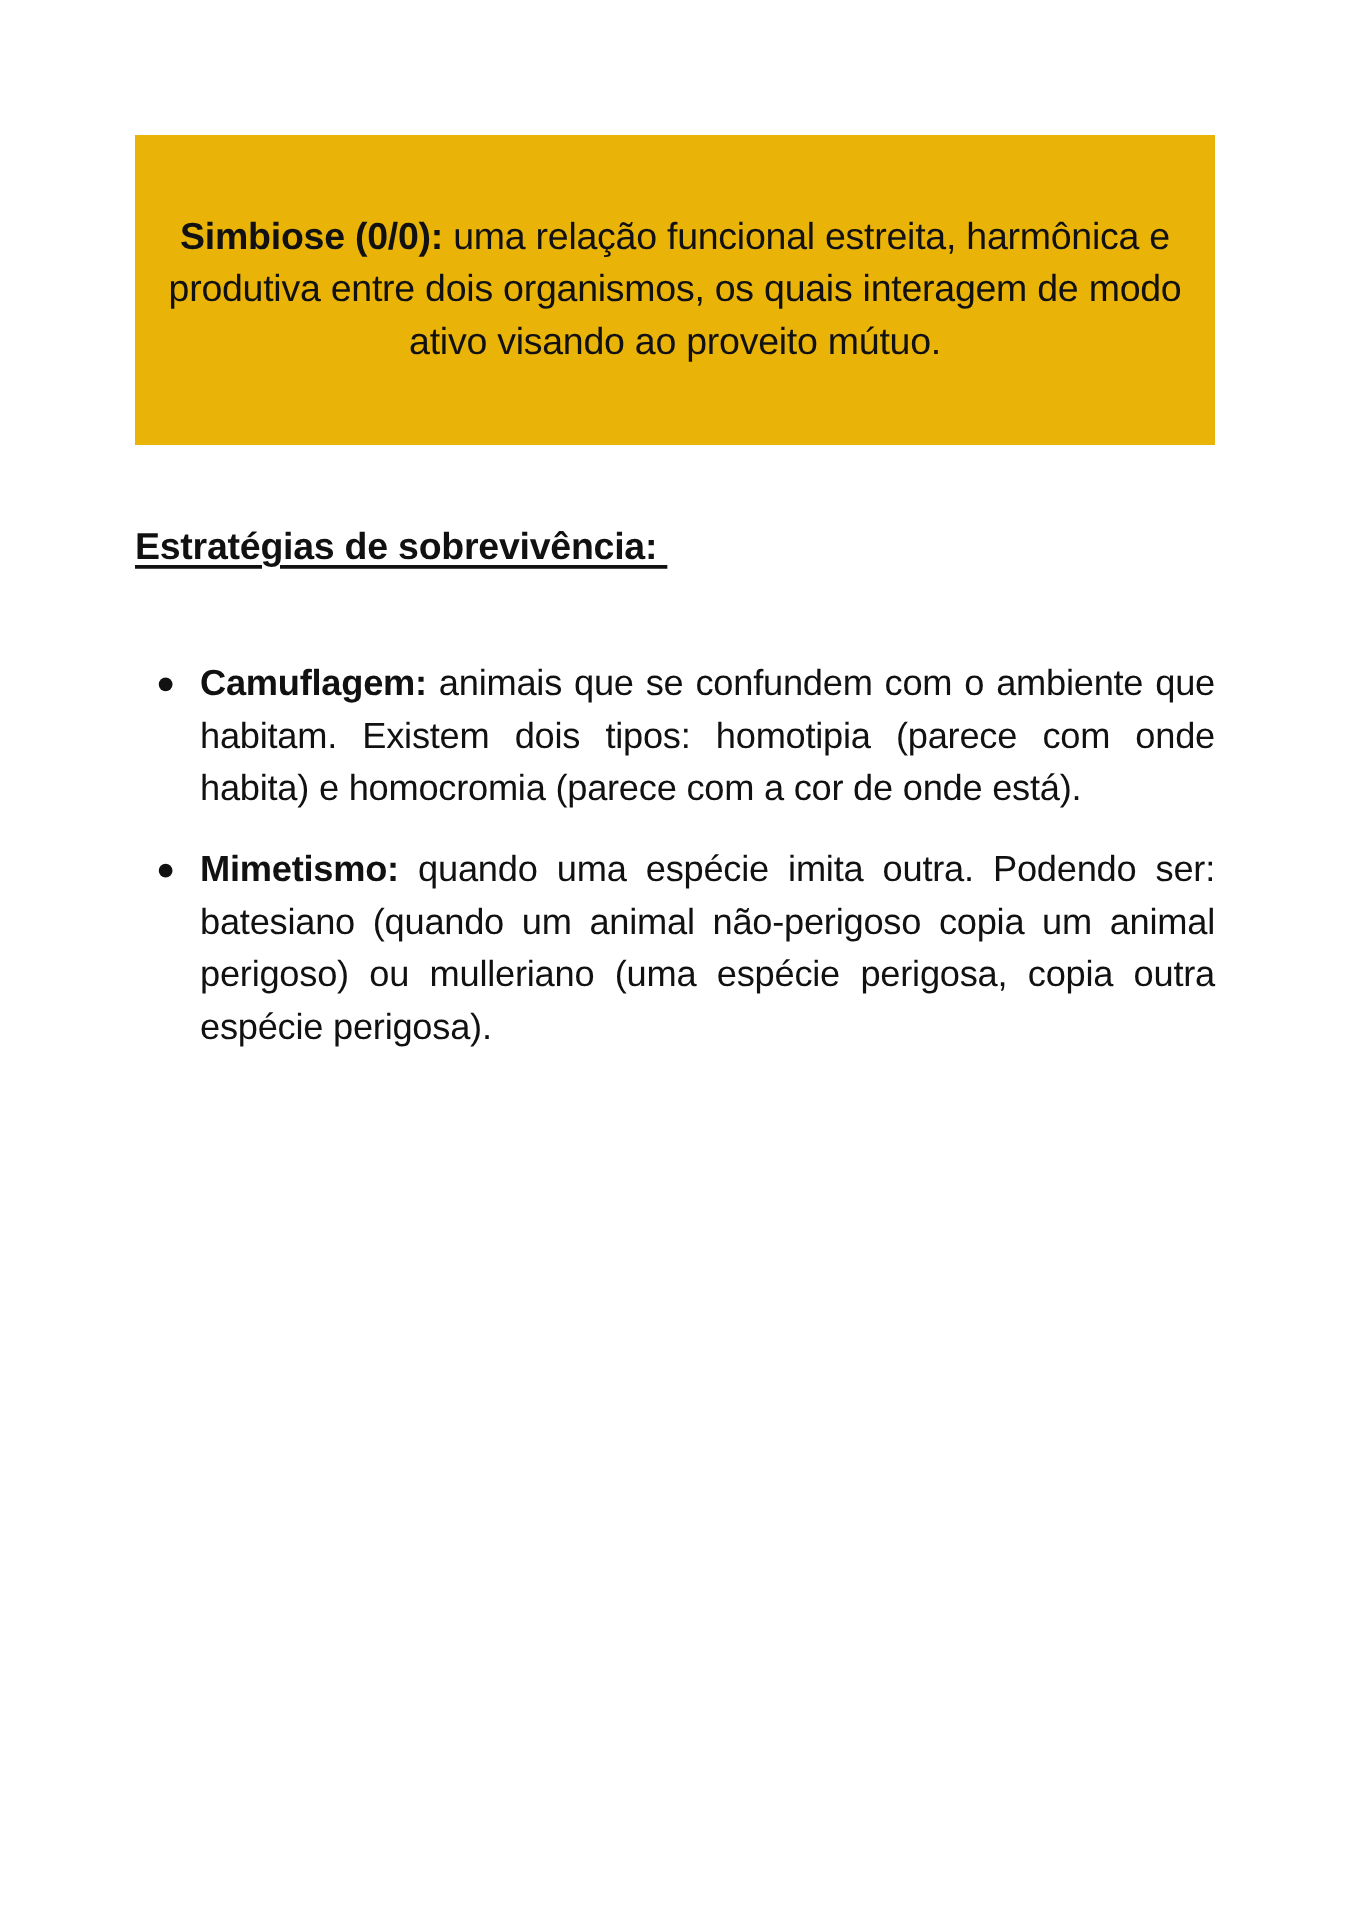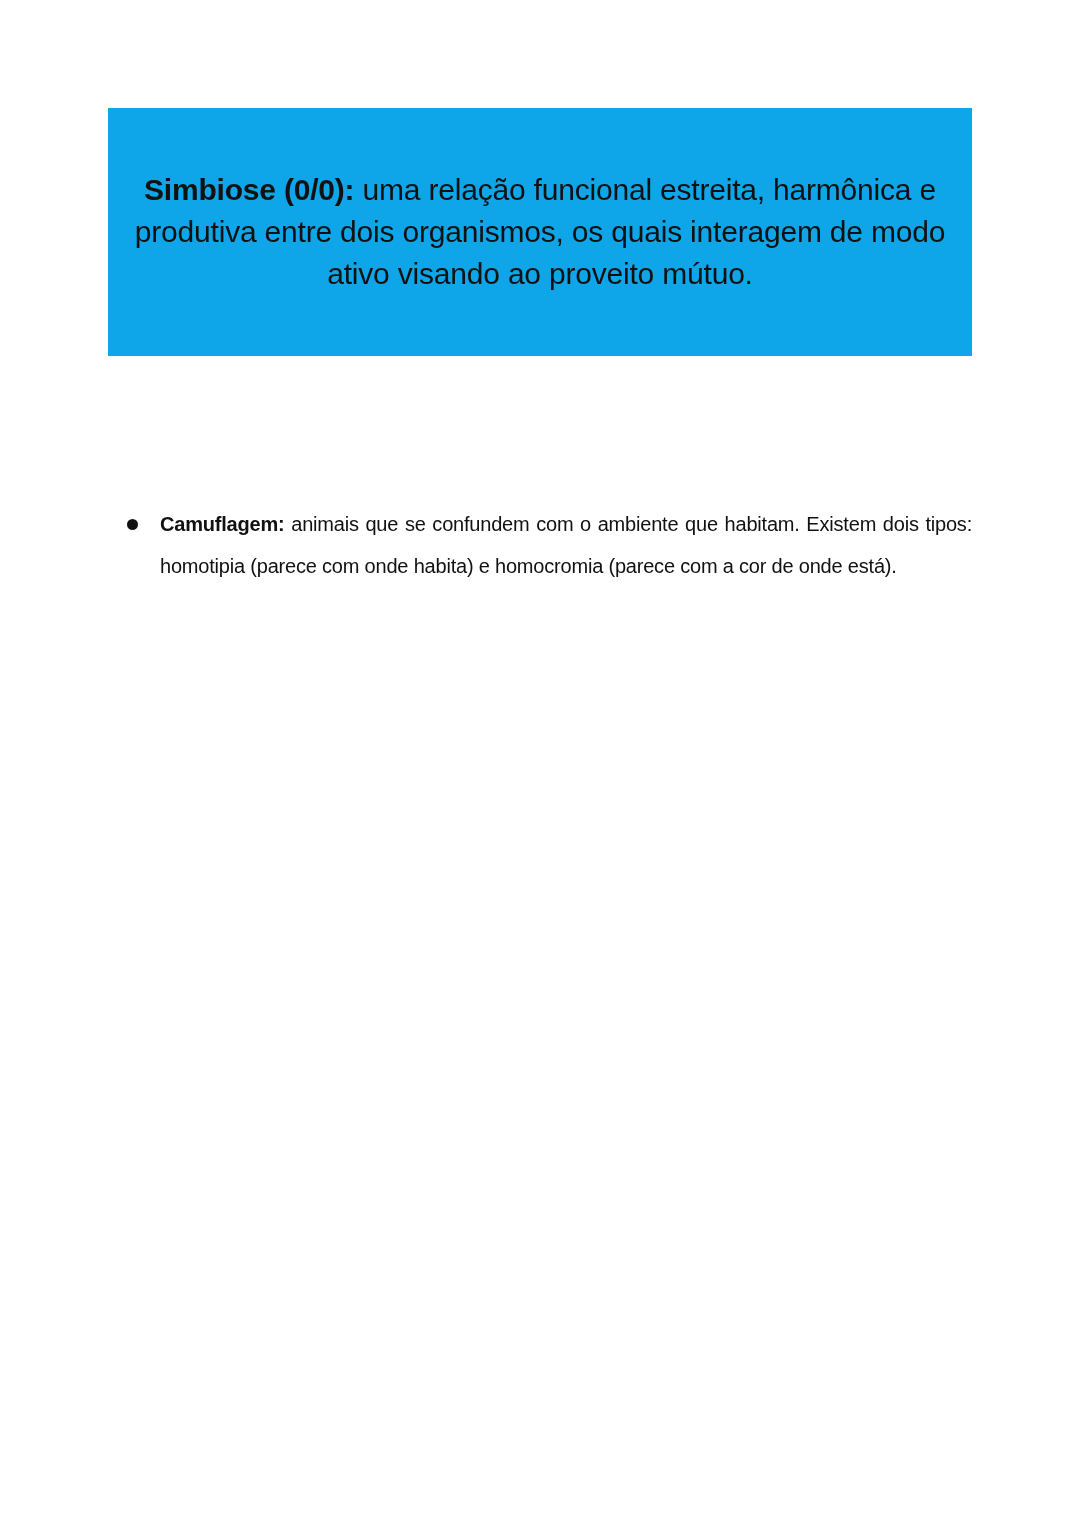--- a/index.html
+++ b/index.html
@@ -63,46 +63,52 @@
       left: 108px;
       top: 503px;
       width: 864px;
       margin: 0;
       padding: 0;
       list-style: none;
     }
     .list-item {
       position: relative;
       padding-left: 52px;
-      font-size: 20px;
+      font-size: 29px;
       line-height: 42px;
       text-align: justify;
       letter-spacing: -0.2px;
+      margin-top: 23px;
     }
     .bullet {
       position: absolute;
       left: 19px;
       top: 16px;
       width: 11px;
       height: 11px;
       border-radius: 50%;
       background: #111111;
     }
     .list-item b { font-weight: 700; }
   </style>
 </head>
 <body>
 
 <div class="page">
 
-  <div class="callout" style="background: #0ea5e9;">
+  <div class="callout" style="background: #eab308;">
     <p class="callout-text"><b>Simbiose (0/0):</b><span> uma relação funcional estreita, harmônica e produtiva entre dois organismos, os quais interagem de modo ativo visando ao proveito mútuo.</span></p>
   </div>
 
+  <h2 class="heading">Estratégias de sobrevivência: </h2>
 
   <ul class="list">
     <li class="list-item">
       <span class="bullet"></span>
       <b>Camuflagem:</b><span> animais que se confundem com o ambiente que habitam. Existem dois tipos: homotipia (parece com onde habita) e homocromia (parece com a cor de onde está).</span>
     </li>
+    <li class="list-item">
+      <span class="bullet"></span>
+      <b>Mimetismo:</b><span> quando uma espécie imita outra. Podendo ser: batesiano (quando um animal não-perigoso copia um animal perigoso) ou mulleriano (uma espécie perigosa, copia outra espécie perigosa).</span>
+    </li>
   </ul>
 
 </div>
 
 </body></html>

